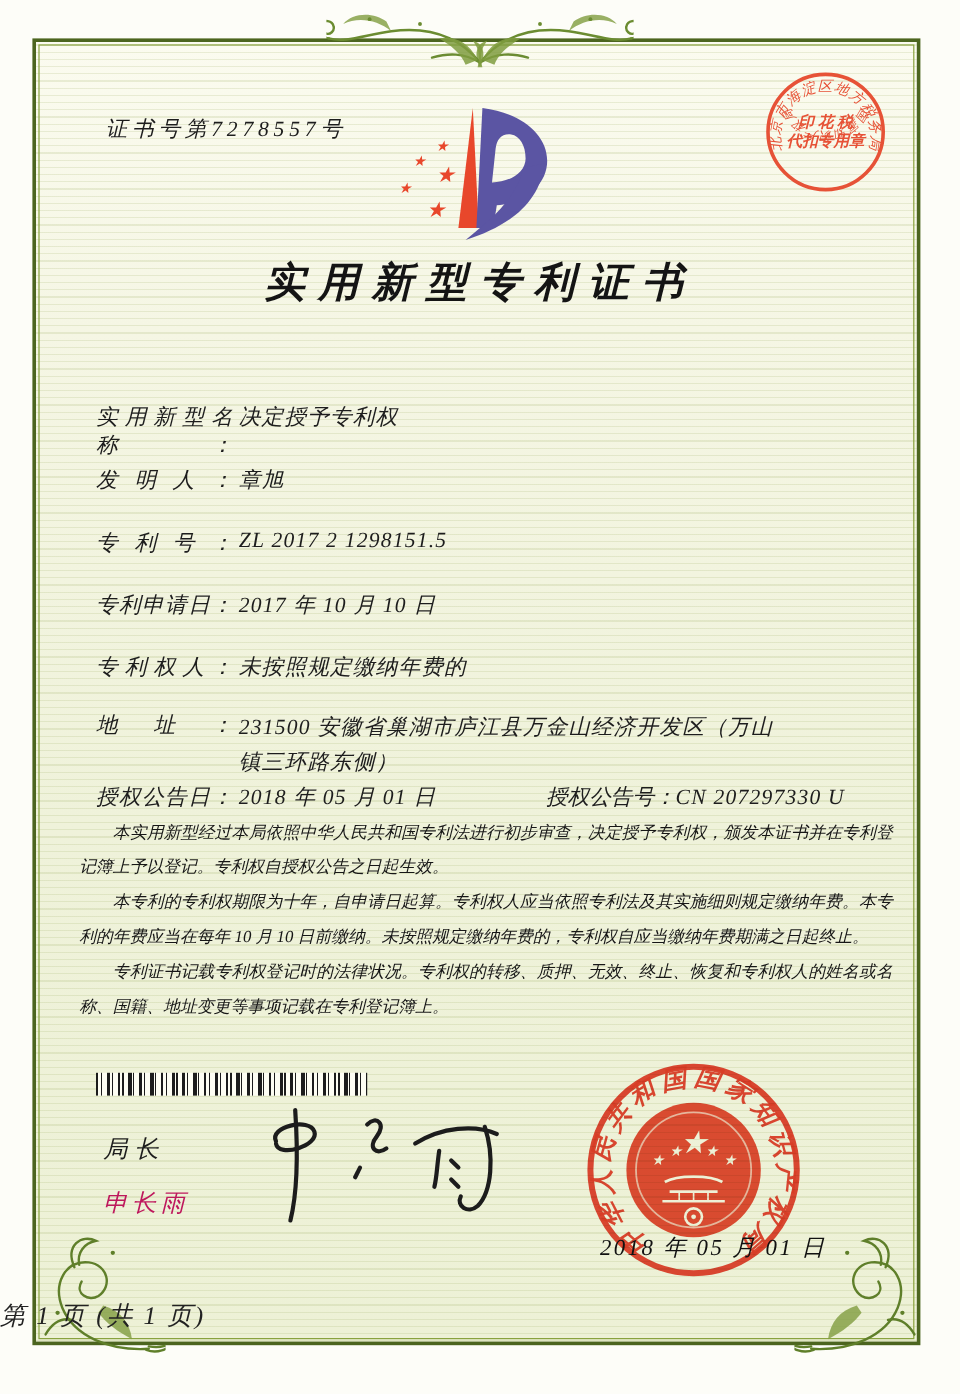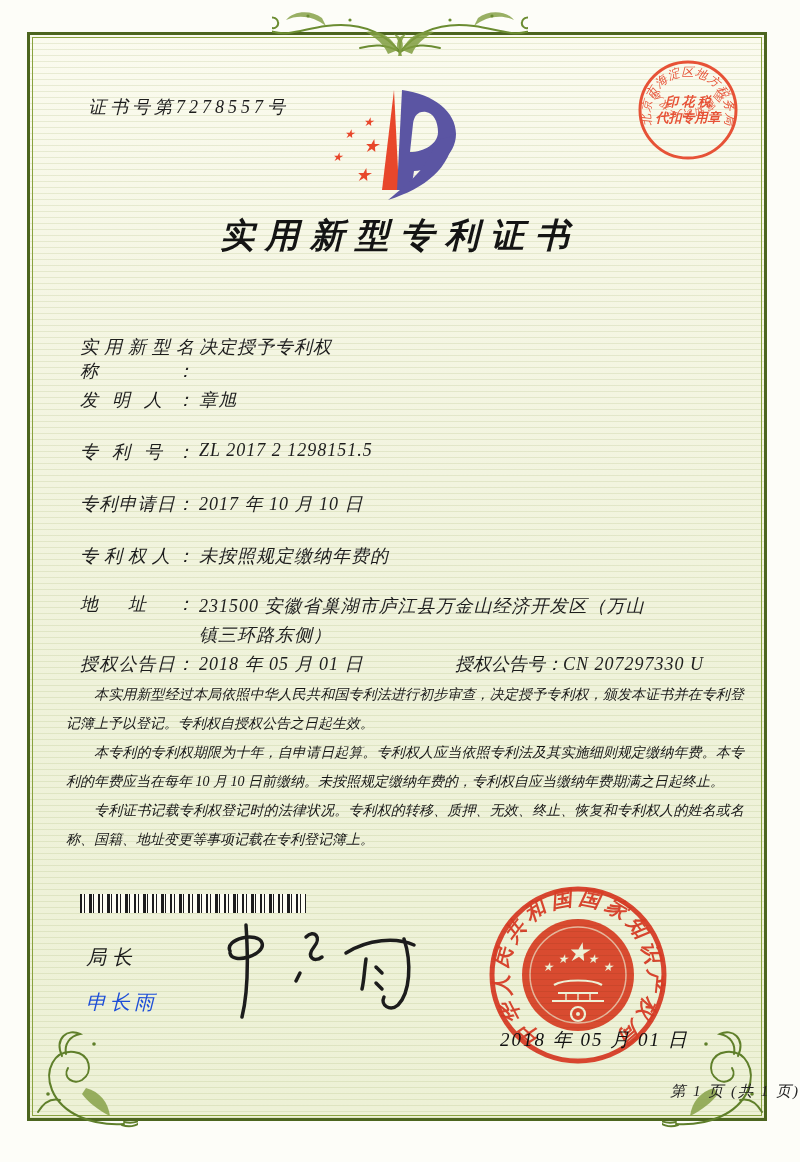--- a/index.html
+++ b/index.html
@@ -62,30 +62,30 @@
   }
   .body-text p{margin:0;text-indent:2em;}
   
   .barcode{
     position:absolute;left:80px;top:894px;width:226px;height:19px;
     background:repeating-linear-gradient(90deg,
       #1c1c1c 0 2px,#fdfdf3 2px 4px,#1c1c1c 4px 5px,#fdfdf3 5px 9px,
       #1c1c1c 9px 12px,#fdfdf3 12px 13px,#1c1c1c 13px 14px,#fdfdf3 14px 18px);
   }
   .director-title{position:absolute;left:86px;top:944px;font-size:20px;letter-spacing:6px;color:#1d1d1d;}
-  .director-name{position:absolute;left:86px;top:989px;font-size:20px;letter-spacing:4px;color:#1d4ed8;}
+  .director-name{position:absolute;left:86px;top:989px;font-size:20px;letter-spacing:4px;color:#be185d;}
   .signature{position:absolute;left:200px;top:915px;}
   .seal{position:absolute;left:478px;top:875px;mix-blend-mode:multiply;}
   .seal-date{
     position:absolute;left:500px;top:1027px;
     font-size:19px;letter-spacing:2px;color:#111;
   }
   .page-footer{
     position:absolute;left:0;top:1082px;width:100%;
-    text-align:right;font-size:15px;letter-spacing:2px;color:#222;
+    text-align:left;font-size:21px;letter-spacing:2px;color:#222;
   }
   
   text, textPath{font-family:"Liberation Serif","DejaVu Serif",serif;}
 </style>
 </head>
 <body>
 
 <div class="page">
 
   <div class="frame"></div>

